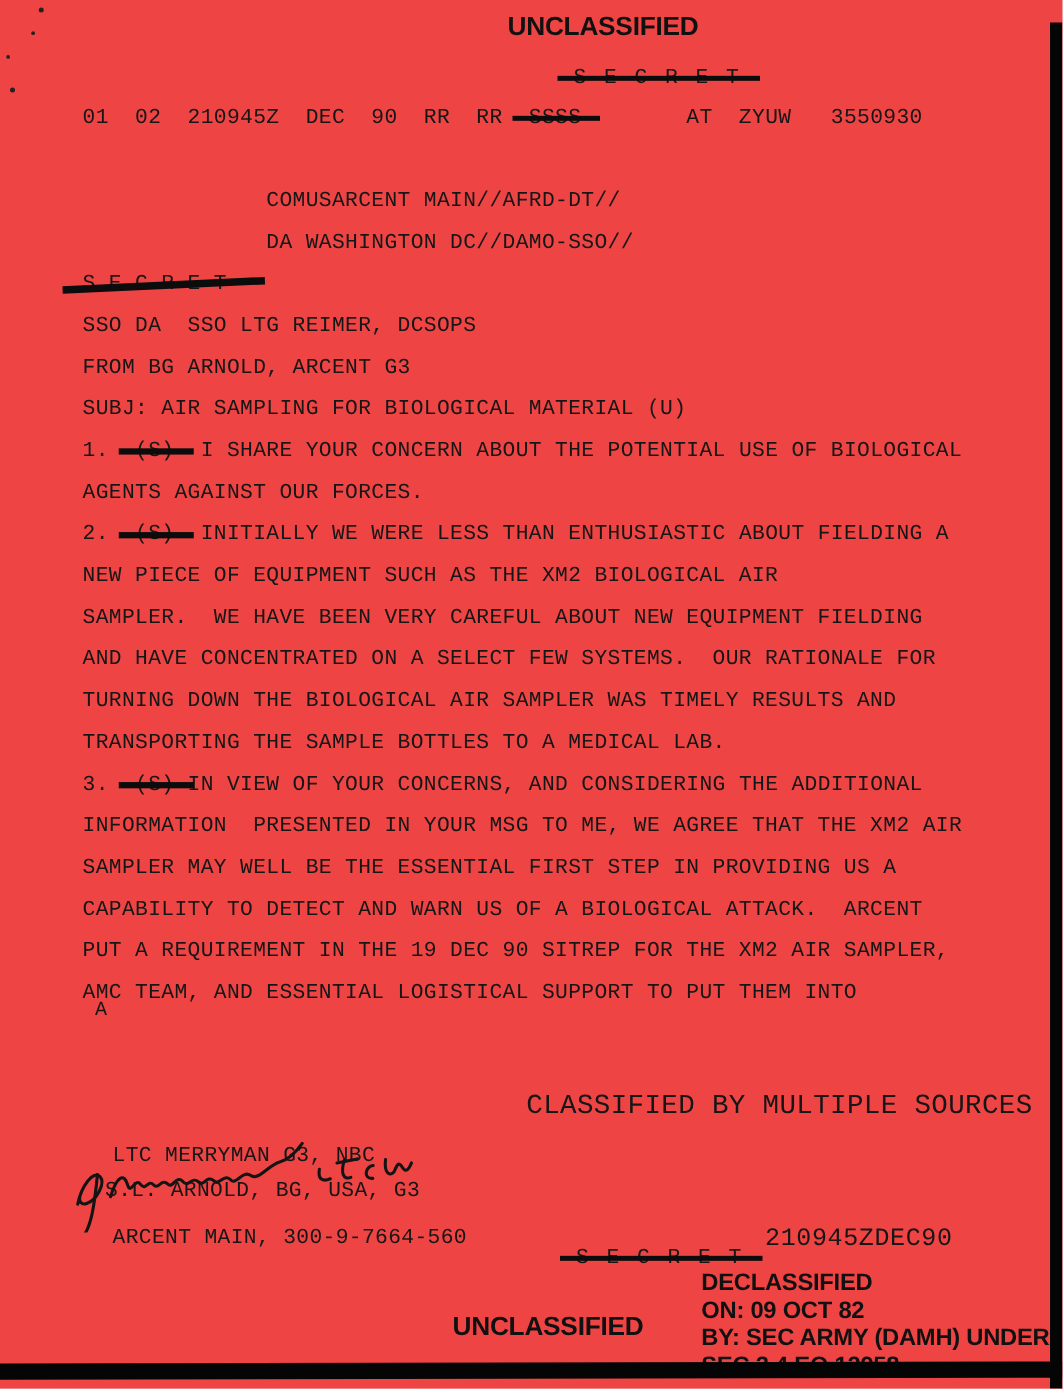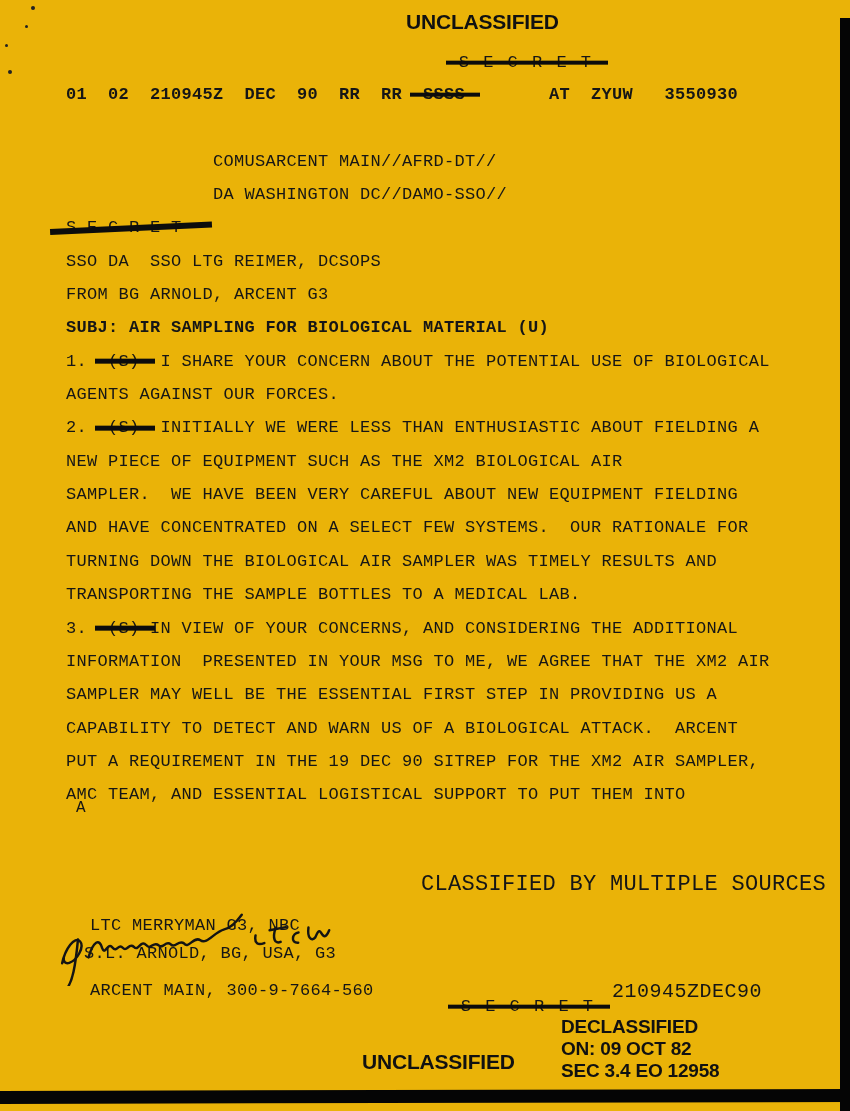--- a/index.html
+++ b/index.html
@@ -1,31 +1,31 @@
 <!DOCTYPE html>
 <html><head>
 <meta charset="utf-8">
 <style>
   html,body{margin:0;padding:0;background:#e8e8e8;}
   .page{
     position:relative;
     width:850px;height:1111px;
-    background:#eab308;
+    background:#ef4444;
     overflow:hidden;
     font-family:"Liberation Mono","DejaVu Sans Mono",monospace;
     color:#161616;
   }
   
   .msg{
     position:absolute;left:66px;top:78px;width:740px;
     font-size:17px;line-height:33.35px;letter-spacing:0.3px;
     white-space:pre;
   }
   .tline{height:33.35px;}
-  .b{font-weight:bold;}
+  .b{font-weight:normal;}
   
   .struck{position:relative;display:inline-block;}
   .struck::after{
     content:"";position:absolute;left:-13px;right:-15px;top:50%;
     height:4.5px;background:#0c0c0c;transform:translateY(-52%);
     pointer-events:none;
   }
   .struck.tilt::after{
     left:-16px;right:-30px;height:5.5px;
     transform:translateY(-50%) rotate(-2.6deg);
@@ -98,20 +98,21 @@
   <div class="sigtyped">S.L. ARNOLD, BG, USA, G3</div>
 
   <div class="bot-secret">
     <span class="struck">S E C R E T</span>
   </div>
   <div class="dtg">210945ZDEC90</div>
 
   <div class="stamp-sans declass">
     <div>DECLASSIFIED</div>
     <div>ON: 09 OCT 82</div>
+    <div>BY: SEC ARMY (DAMH) UNDER</div>
     <div>SEC 3.4 EO 12958</div>
   </div>
 
   <div class="stamp-sans bot-unclass">UNCLASSIFIED</div>
 
   <div class="bar-right"></div>
   <div class="bar-bottom"></div>
 </div>
 
 </body></html>

